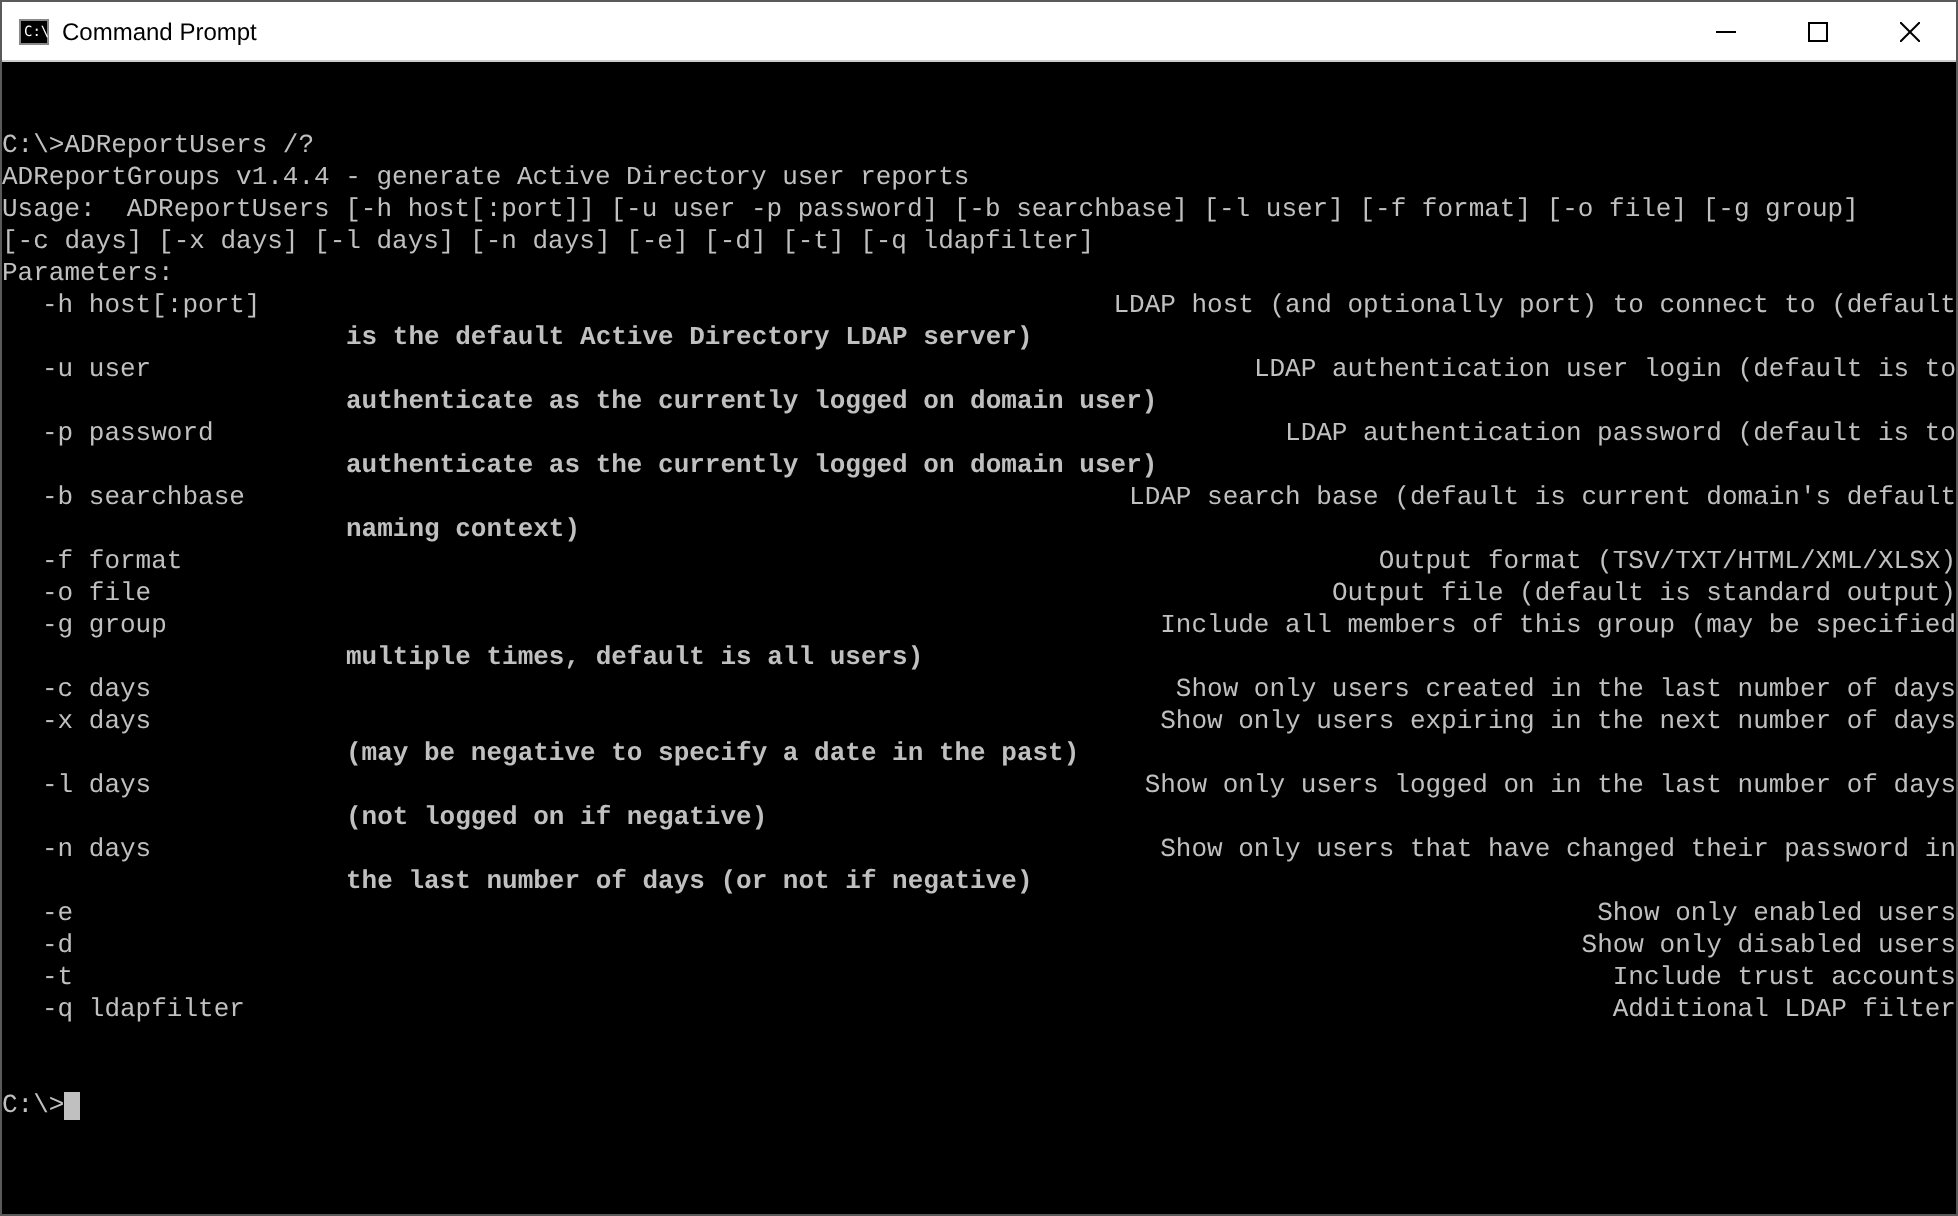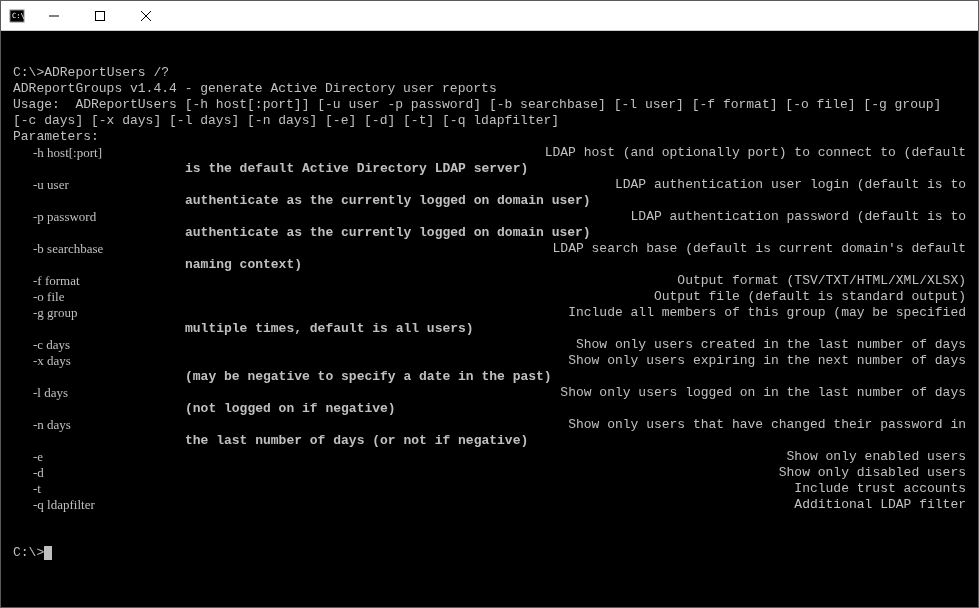--- a/index.html
+++ b/index.html
@@ -52,48 +52,49 @@
     cursor: pointer;
   }
   .win-btn svg { width: 10px; height: 10px; }
   .terminal {
     flex: 1;
     background: #000;
     color: #c0c0c0;
     font-family: Consolas, "Courier New", monospace;
     font-size: 13px;
     line-height: 16px;
-    padding: 2px 12px;
+    padding: 2px 0;
     white-space: pre;
     overflow: hidden;
   }
   .cursor {
     display: inline-block;
     width: 8px;
     height: 14px;
     background: #c0c0c0;
     vertical-align: text-bottom;
     margin-left: 0px;
   }
   .param-row { display: flex; }
-  .param-flag { width: 172px; padding-left: 20px; flex-shrink: 0; font-family: Liberation Serif, serif; }
+  .param-flag { width: 172px; padding-left: 20px; flex-shrink: 0; }
   .param-desc { flex: 1; text-align: right; }
   .param-cont { padding-left: 172px; font-weight: bold; }
 </style>
 </head>
 <body>
 
 <div class="window">
   <div class="titlebar">
     <span class="titlebar-icon">
       <svg viewBox="0 0 16 16">
           <rect x="1" y="2" width="14" height="12" fill="#000" stroke="#888" stroke-width="1"></rect>
           <text x="3" y="10" font-size="7" fill="#fff" font-family="monospace">C:\</text>
         </svg>
     </span>
+    <span class="titlebar-title">Command Prompt</span>
     <div class="win-controls">
       <div class="win-btn">
         <svg viewBox="0 0 10 10">
             <line x1="0" y1="5" x2="10" y2="5" stroke="#000" stroke-width="1"></line>
           </svg>
       </div>
       <div class="win-btn">
         <svg viewBox="0 0 10 10">
             <rect x="0.5" y="0.5" width="9" height="9" fill="none" stroke="#000" stroke-width="1"></rect>
           </svg>

